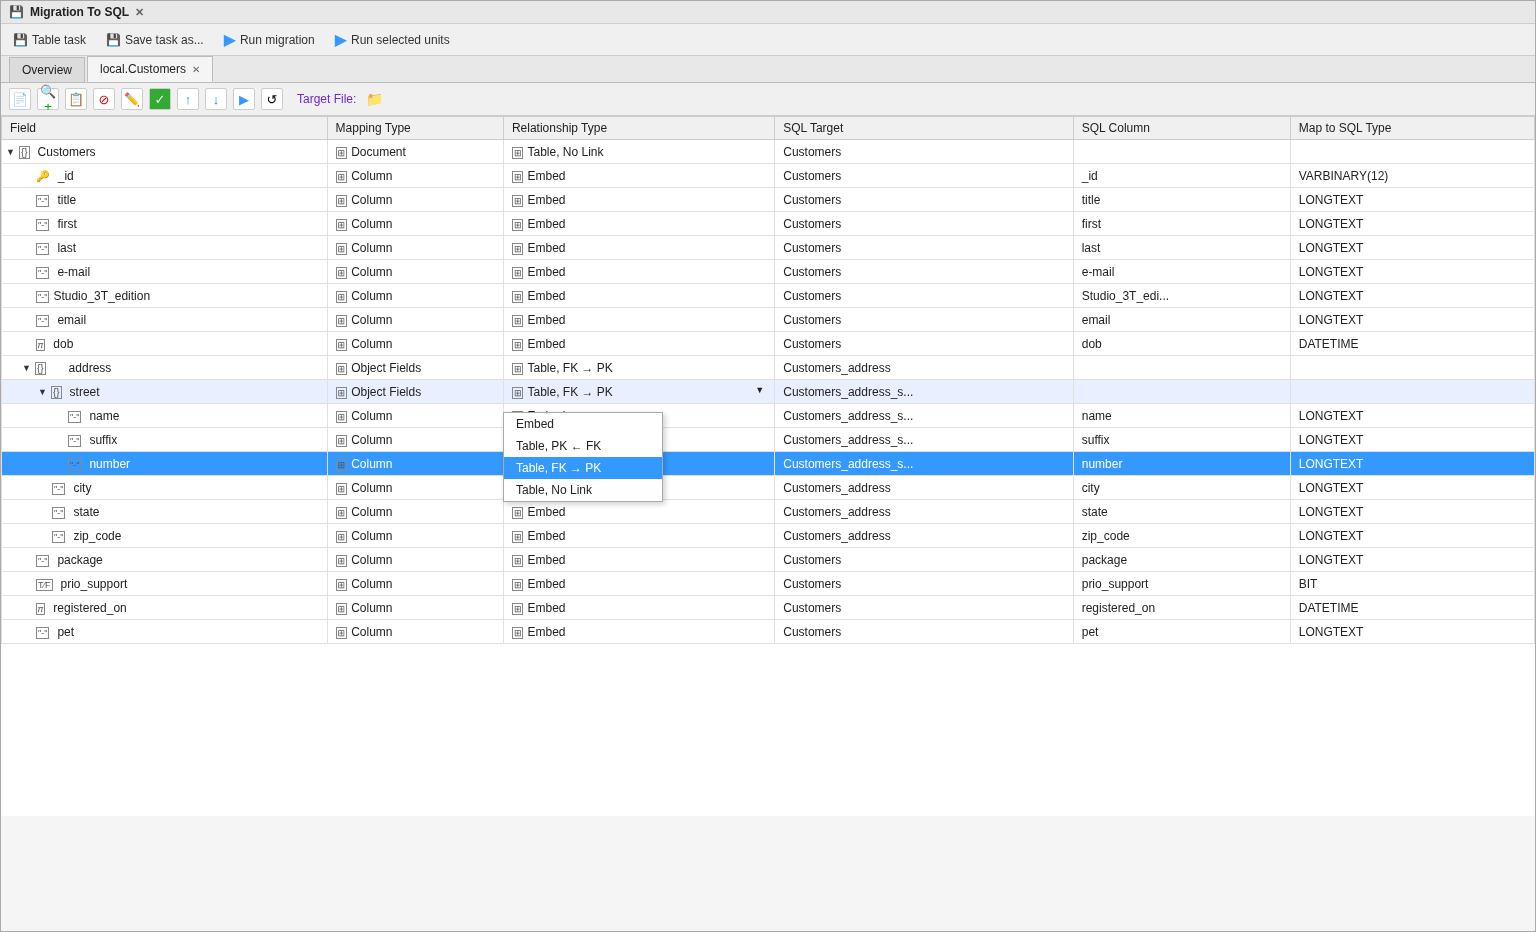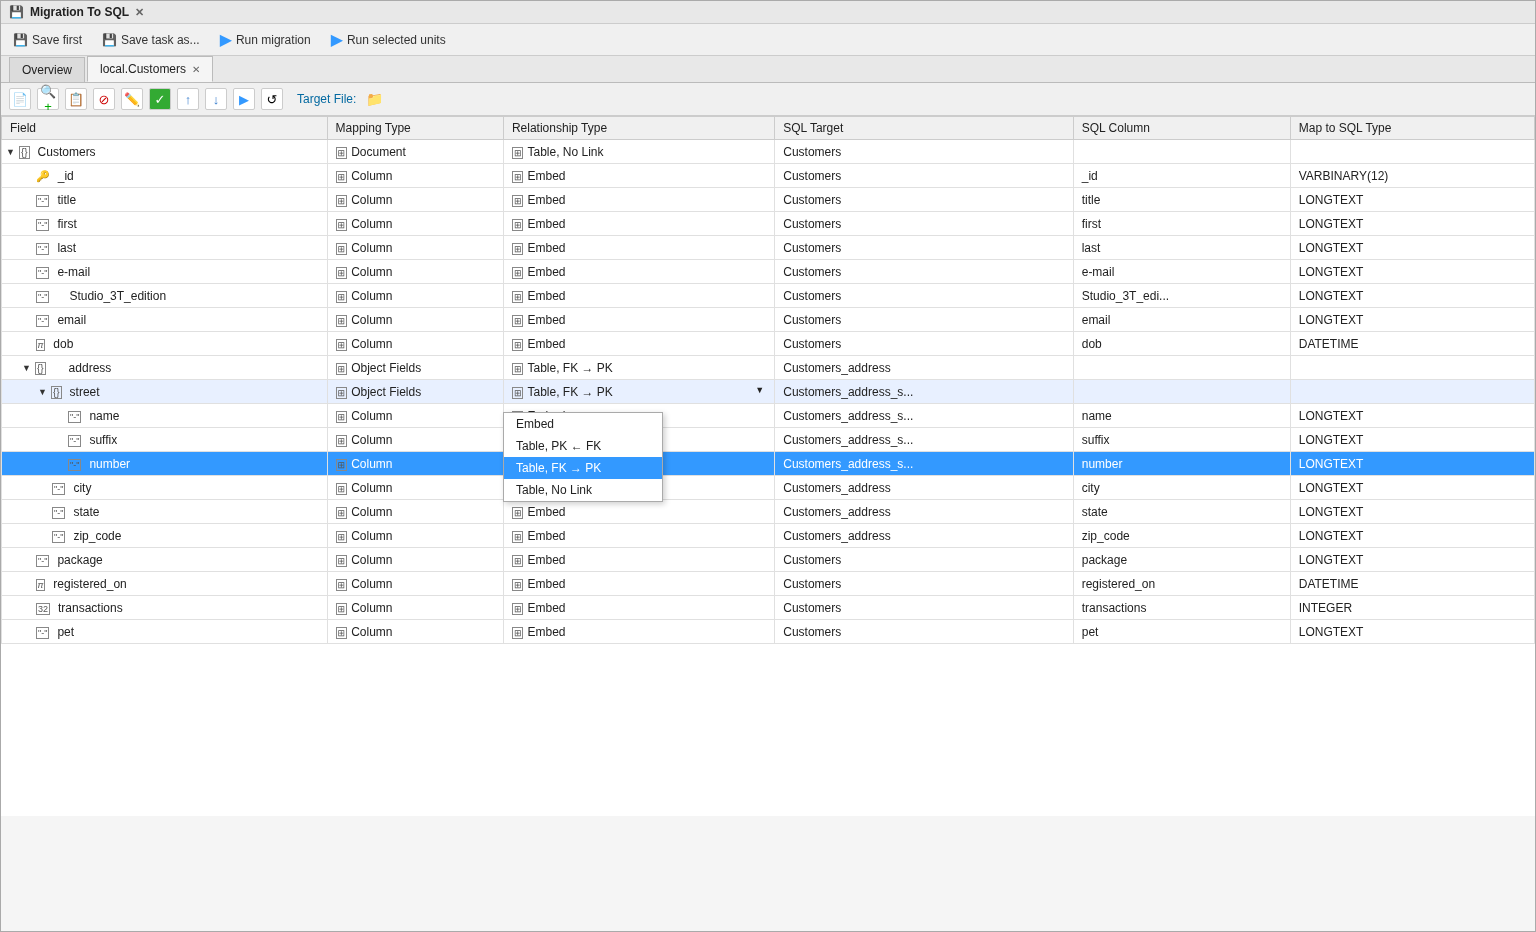--- a/index.html
+++ b/index.html
@@ -16,21 +16,21 @@
 
     
     .tabs { background: #e8e8e8; border-bottom: 1px solid #bbb; display: flex; align-items: flex-end; padding: 0 8px; }
     .tab { padding: 5px 12px; border: 1px solid #bbb; border-bottom: none; background: #dcdcdc; cursor: pointer; font-size: 12px; margin-right: 2px; display: flex; align-items: center; gap: 6px; }
     .tab.active { background: #f5f5f5; border-bottom: 1px solid #f5f5f5; }
     .tab-close { font-size: 10px; color: #666; cursor: pointer; }
 
     
     .action-bar { background: #f0f0f0; border-bottom: 1px solid #ccc; padding: 5px 8px; display: flex; align-items: center; gap: 6px; }
     .action-icon-btn { width: 22px; height: 22px; border: 1px solid #ccc; background: white; cursor: pointer; display: flex; align-items: center; justify-content: center; font-size: 13px; border-radius: 2px; }
-    .target-file-label { font-size: 12px; margin-left: 8px; color: #0369a1; }
+    .target-file-label { font-size: 12px; margin-left: 8px; color: #6d28d9; }
     .target-file-input { border: 1px solid #aaa; padding: 2px 6px; font-size: 12px; width: 700px; background: white; height: 22px; }
     .target-file-folder { margin-left: 4px; cursor: pointer; font-size: 14px; color: #cc9900; }
 
     
     .table-container { overflow: auto; background: white; position: relative; }
     table { width: 100%; border-collapse: collapse; font-size: 12px; }
     thead tr { background: #f0f0f0; }
     th { border: 1px solid #ccc; padding: 4px 8px; text-align: left; font-weight: normal; white-space: nowrap; position: sticky; top: 0; background: #f0f0f0; z-index: 1; }
     td { border: 1px solid #e0e0e0; padding: 2px 8px; white-space: nowrap; height: 24px; }
     tr.selected td { background: #3399ff; color: white; }
@@ -57,21 +57,21 @@
 
   <div class="title-bar">
     <span>💾</span>
     <span>Migration To SQL</span>
     <span style="cursor:pointer; color:#666; font-size:11px;">✕</span>
   </div>
 
   <div class="toolbar">
     <button class="toolbar-btn">
       <span>💾</span>
-      <span>Save first</span>
+      <span>Table task</span>
     </button>
     <button class="toolbar-btn">
       <span>💾</span>
       <span>Save task as...</span>
     </button>
     <button class="toolbar-btn">
       <span style="color:#3399ff; font-size:16px;">▶</span>
       <span>Run migration</span>
     </button>
     <button class="toolbar-btn">
@@ -230,21 +230,21 @@
       </td>
       <td class="col-sqltable">Customers</td>
       <td class="col-sqlcolumn">e-mail</td>
       <td class="col-maptype">LONGTEXT</td>
     </tr>
           <tr>
       <td class="col-field" style="padding-left:20px;">
         <span class="field-cell">
           <span style="display:inline-block;width:10px;"></span>
           <span><span style="border:1px solid #888;padding:0 1px;font-size:9px;color:#555;">"-"</span></span>
-          <span style="margin-left:16px;">Studio_3T_edition</span>
+          <span style="margin-left:0;">Studio_3T_edition</span>
         </span>
       </td>
       <td class="col-mapping">
         <span style="margin-right:4px;"><span style="border:1px solid #888;padding:0 1px;font-size:9px;color:#555;">⊞</span></span>Column
       </td>
       <td class="col-relationship" style="">
         <span style="margin-right:4px;"><span style="border:1px solid #888;padding:0 1px;font-size:9px;color:#555;">⊞</span></span>Embed
         
       </td>
       <td class="col-sqltable">Customers</td>
@@ -457,53 +457,53 @@
         
       </td>
       <td class="col-sqltable">Customers</td>
       <td class="col-sqlcolumn">package</td>
       <td class="col-maptype">LONGTEXT</td>
     </tr>
           <tr>
       <td class="col-field" style="padding-left:20px;">
         <span class="field-cell">
           <span style="display:inline-block;width:10px;"></span>
+          <span><span style="border:1px solid #888;padding:0 1px;font-size:9px;color:#555;">T∕F</span></span>
+          <span style="margin-left:4px;">prio_support</span>
+        </span>
+      </td>
+      <td class="col-mapping">
+        <span style="margin-right:4px;"><span style="border:1px solid #888;padding:0 1px;font-size:9px;color:#555;">⊞</span></span>Column
+      </td>
+      <td class="col-relationship" style="">
+        <span style="margin-right:4px;"><span style="border:1px solid #888;padding:0 1px;font-size:9px;color:#555;">⊞</span></span>Embed
+        
+      </td>
+      <td class="col-sqltable">Customers</td>
+      <td class="col-sqlcolumn">prio_support</td>
+      <td class="col-maptype">BIT</td>
+    </tr>
+          <tr>
+      <td class="col-field" style="padding-left:20px;">
+        <span class="field-cell">
+          <span style="display:inline-block;width:10px;"></span>
           <span><span style="border:1px solid #888;padding:0 1px;font-size:9px;color:#555;">𝜋</span></span>
           <span style="margin-left:4px;">registered_on</span>
         </span>
       </td>
       <td class="col-mapping">
         <span style="margin-right:4px;"><span style="border:1px solid #888;padding:0 1px;font-size:9px;color:#555;">⊞</span></span>Column
       </td>
       <td class="col-relationship" style="">
         <span style="margin-right:4px;"><span style="border:1px solid #888;padding:0 1px;font-size:9px;color:#555;">⊞</span></span>Embed
         
       </td>
       <td class="col-sqltable">Customers</td>
       <td class="col-sqlcolumn">registered_on</td>
       <td class="col-maptype">DATETIME</td>
-    </tr>
-          <tr>
-      <td class="col-field" style="padding-left:20px;">
-        <span class="field-cell">
-          <span style="display:inline-block;width:10px;"></span>
-          <span><span style="border:1px solid #888;padding:0 1px;font-size:9px;color:#555;">32</span></span>
-          <span style="margin-left:4px;">transactions</span>
-        </span>
-      </td>
-      <td class="col-mapping">
-        <span style="margin-right:4px;"><span style="border:1px solid #888;padding:0 1px;font-size:9px;color:#555;">⊞</span></span>Column
-      </td>
-      <td class="col-relationship" style="">
-        <span style="margin-right:4px;"><span style="border:1px solid #888;padding:0 1px;font-size:9px;color:#555;">⊞</span></span>Embed
-        
-      </td>
-      <td class="col-sqltable">Customers</td>
-      <td class="col-sqlcolumn">transactions</td>
-      <td class="col-maptype">INTEGER</td>
     </tr>
           <tr>
       <td class="col-field" style="padding-left:20px;">
         <span class="field-cell">
           <span style="display:inline-block;width:10px;"></span>
           <span><span style="border:1px solid #888;padding:0 1px;font-size:9px;color:#555;">"-"</span></span>
           <span style="margin-left:4px;">pet</span>
         </span>
       </td>
       <td class="col-mapping">

